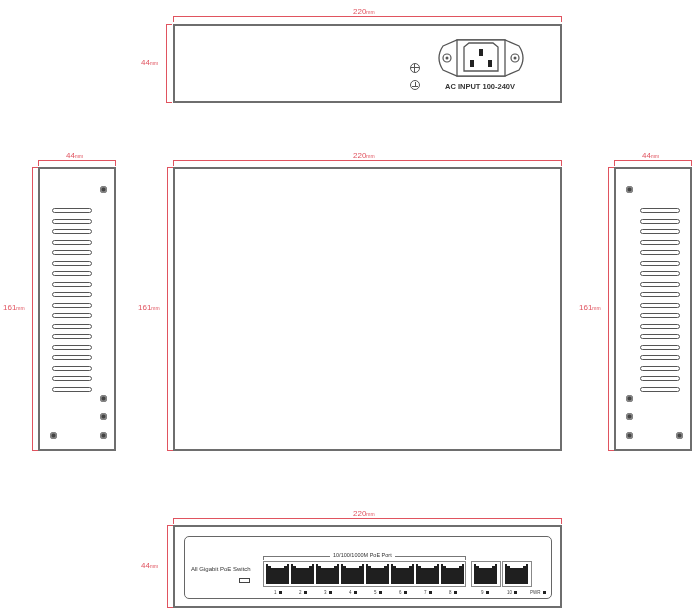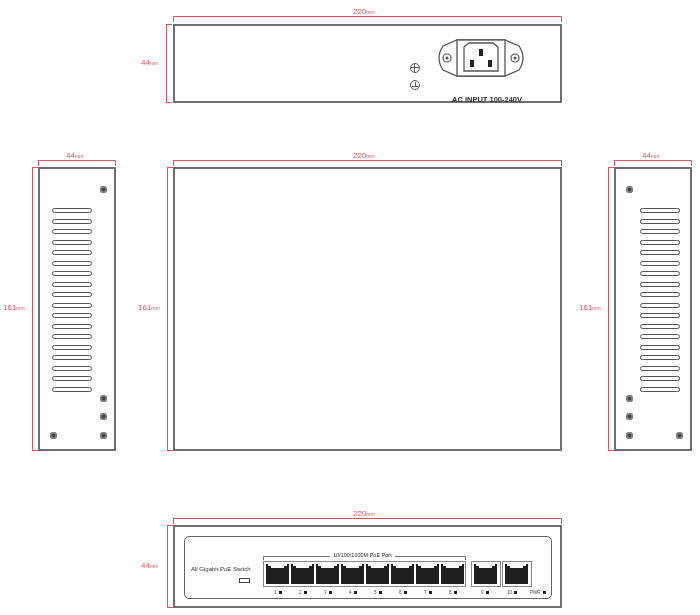--- a/index.html
+++ b/index.html
@@ -46,21 +46,21 @@
     <rect x="24" y="2" width="48" height="36" fill="#fff" stroke="#555" stroke-width="1.3"></rect>
     <path d="M31 9 L36 5 L60 5 L65 9 L65 33 L31 33 Z" fill="#fff" stroke="#555" stroke-width="1.3"></path>
     <rect x="46" y="11" width="4" height="7" fill="#222"></rect>
     <rect x="37" y="22" width="4" height="7" fill="#222"></rect>
     <rect x="55" y="22" width="4" height="7" fill="#222"></rect>
     <circle cx="14" cy="20" r="4" fill="#fff" stroke="#555" stroke-width="1.2"></circle>
     <circle cx="14" cy="20" r="1.5" fill="#555"></circle>
     <circle cx="82" cy="20" r="4" fill="#fff" stroke="#555" stroke-width="1.2"></circle>
     <circle cx="82" cy="20" r="1.5" fill="#555"></circle>
   </svg>
-  <div class="abs" style="left:277px;top:56px;font-size:7.5px;font-weight:bold;color:#333;white-space:nowrap;margin-top:13px;">AC INPUT 100-240V</div>
+  <div class="abs" style="left:270px;top:56px;font-size:7.5px;font-weight:bold;color:#333;white-space:nowrap;">AC INPUT 100-240V</div>
 </div>
 
 <div class="dim-h" style="left:38px;top:160px;width:78px;"></div>
 <div class="dim-label" style="left:66px;top:151px;"><span>44</span><small>mm</small></div>
 <div class="dim-v" style="left:32px;top:167px;height:284px;"></div>
 <div class="dim-label" style="left:3px;top:303px;"><span>161</span><small>mm</small></div>
 
 <div class="box" style="left:38px;top:167px;width:78px;height:284px;">
   <div class="screw" style="left:60px;top:17px;"></div>
   <div id="left-vents">

